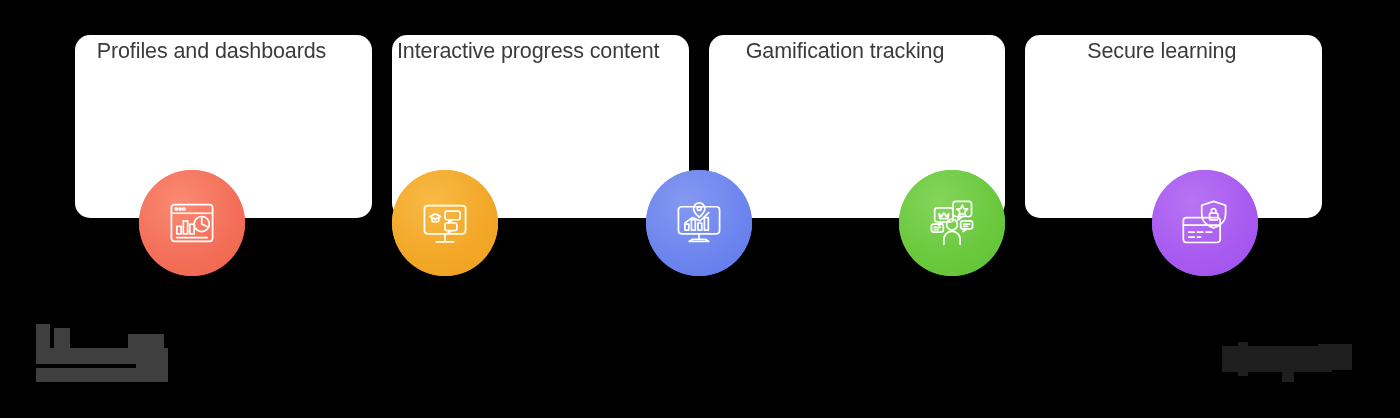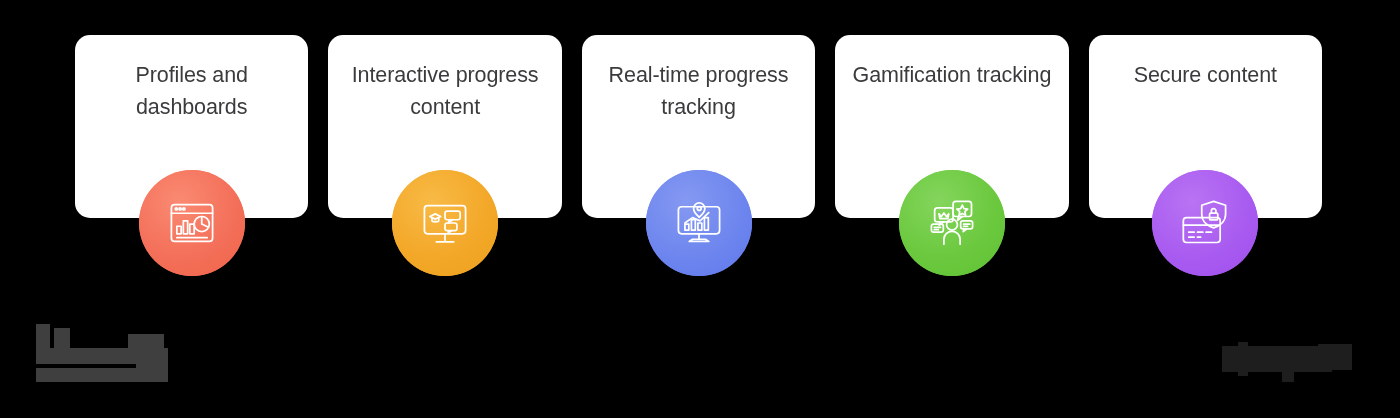--- a/index.html
+++ b/index.html
@@ -31,22 +31,20 @@
   }
 
   .feature-card {
     position: relative;
     flex: 1 1 0;
     height: 183px;
     background: #ffffff;
     border-radius: 15px;
     display: flex;
     align-items: flex-start;
-    justify-content: center;
-    padding-top: 24px;
   }
 
   .card-title {
     font-size: 21.5px;
     line-height: 32px;
     font-weight: 400;
     color: #3b3b3d;
     text-align: center;
     letter-spacing: -0.1px;
     width: 92%;
@@ -144,30 +142,27 @@
   <div class="card-row">
 
     <div class="feature-card">
       <div class="card-title">Profiles and dashboards</div>
     </div>
 
     <div class="feature-card">
       <div class="card-title">Interactive progress content</div>
     </div>
 
-    <div class="feature-card">
-      <div class="card-title">Real-time progress tracking</div>
-    </div>
 
     <div class="feature-card">
       <div class="card-title">Gamification tracking</div>
     </div>
 
     <div class="feature-card">
-      <div class="card-title">Secure content</div>
+      <div class="card-title">Secure learning</div>
     </div>
 
   </div>
 
   <div class="badge-layer">
 
     <div class="badge-slot">
       <div class="badge-circle c-coral">
         <span class="badge-icon">
           <svg viewBox="0 0 48 48" fill="none" stroke="#ffffff" stroke-width="1.6" stroke-linecap="round" stroke-linejoin="round">

